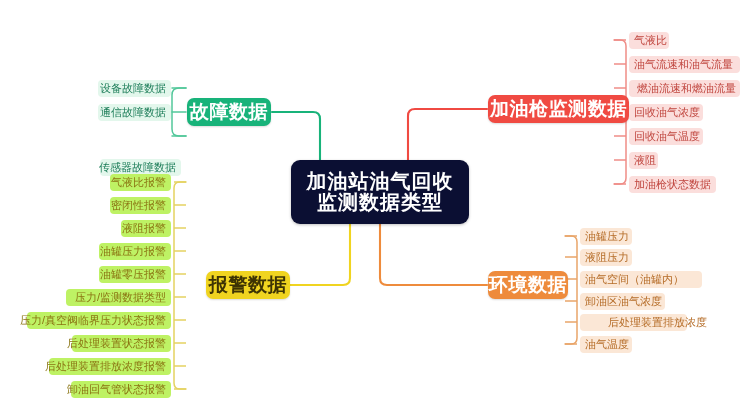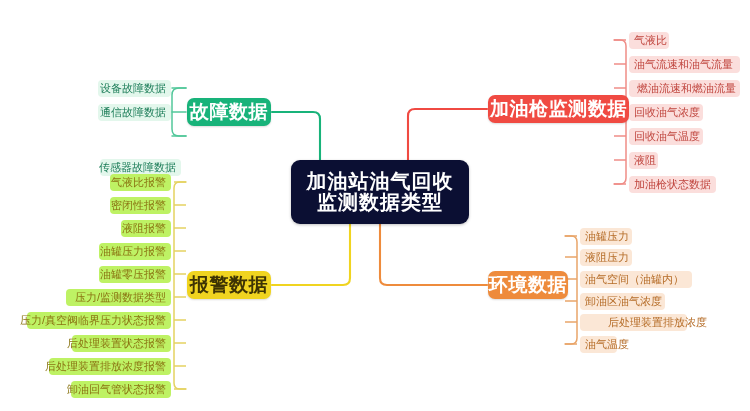--- a/index.html
+++ b/index.html
@@ -33,21 +33,21 @@
   .branch{
     border-radius:7px;
     color:#ffffff;
     display:flex;align-items:center;justify-content:center;
     font-size:19px;font-weight:700;
     letter-spacing:.6px;
     white-space:nowrap;
     box-shadow:0 1px 2px rgba(0,0,0,.14);
   }
   .branch.green {background:#18b37a;}
-  .branch.yellow{background:#f0d420;color:#3d3304;}
+  .branch.yellow{background:#f0d420;color:#3d3304;margin-left:19px;}
   .branch.red   {background:#f04a42;}
   .branch.orange{background:#ee8b3c;}
 
   
   .leaf{
     border-radius:4px;
     font-size:11px;
     line-height:16px;
     white-space:nowrap;
     display:flex;
@@ -195,26 +195,26 @@
   <div class="node branch orange" style="left:488px;top:271px;width:80px;height:28px;">
     <span>环境数据</span>
   </div>
 
   <div class="node leaf orange l-align" style="left:580px;top:228px;width:52px;">
     <span>油罐压力</span>
   </div>
   <div class="node leaf orange l-align" style="left:580px;top:249px;width:52px;">
     <span>液阻压力</span>
   </div>
-  <div class="node leaf orange l-align" style="left:580px;top:271px;width:112px;">
+  <div class="node leaf orange l-align" style="left:580px;top:271px;width:122px;">
     <span>油气空间（油罐内）</span>
   </div>
   <div class="node leaf orange l-align" style="left:580px;top:293px;width:85px;">
     <span>卸油区油气浓度</span>
   </div>
   <div class="node leaf orange l-align" style="left:580px;top:314px;width:107px;padding-left:28px;">
     <span>后处理装置排放浓度</span>
   </div>
-  <div class="node leaf orange l-align" style="left:580px;top:336px;width:37px;">
+  <div class="node leaf orange l-align" style="left:580px;top:336px;width:52px;">
     <span>油气温度</span>
   </div>
 
 </div>
 
 </body></html>

